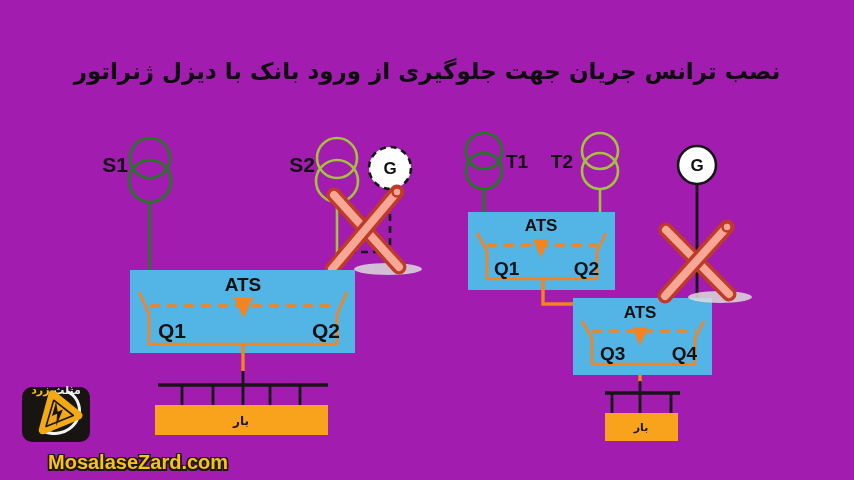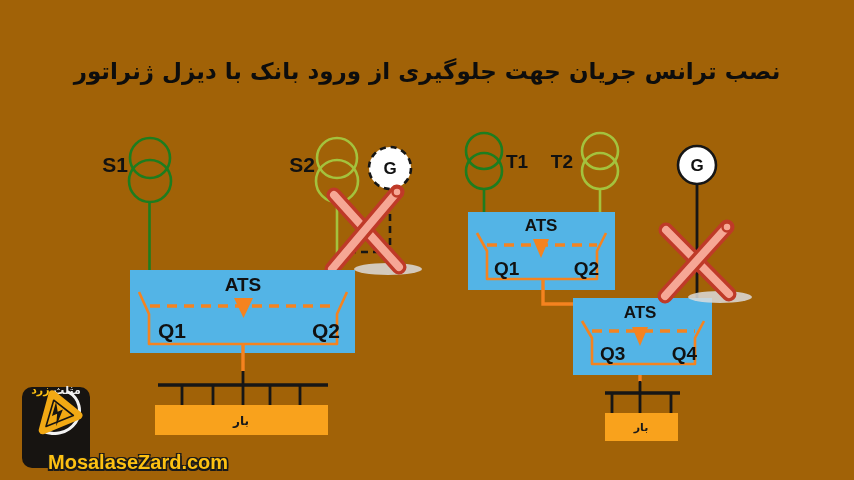--- a/index.html
+++ b/index.html
@@ -3,21 +3,21 @@
 <meta charset="utf-8">
 <style>
   :root{
     --ats-box:#53b4e6; --ats-line:#f5831f; --load-box:#f9a21c;
     --src-green:#1d7d1f; --src-olive:#a4c23d; --wire-black:#161616;
     --cross-outline:#bf3a28; --cross-fill:#f6a795; --logo-bg:#171411;
     --brand-yellow:#fdc112;
   }
   *{margin:0;padding:0;box-sizing:border-box;}
   html,body{width:854px;height:480px;background:#ffffff;overflow:hidden;}
-  .stage{position:relative;width:854px;height:480px;background:#a16207;
+  .stage{position:relative;width:854px;height:480px;background:#a21caf;
          font-family:"Liberation Sans",sans-serif;}
   .title{position:absolute;top:58px;left:70px;right:70px;text-align:center;
          direction:rtl;font-family:"DejaVu Sans",sans-serif;font-weight:bold;
          font-size:23px;color:#0d0d0d;}
   svg{position:absolute;top:0;left:0;}
   
   .tr-green{stroke:var(--src-green);stroke-width:2.6;fill:none;}
   .tr-olive{stroke:var(--src-olive);stroke-width:2.6;fill:none;}
   .wire-g{stroke:var(--src-green);stroke-width:2.6;}
   .wire-o{stroke:var(--src-olive);stroke-width:2.6;}
@@ -43,21 +43,21 @@
   .lbl-q{font-size:21px;}
   .lbl-q-sm{font-size:19px;}
   .lbl-load{font-family:"DejaVu Sans",sans-serif;font-weight:bold;font-size:12px;fill:#1a1a1a;}
   .lbl-load-sm{font-size:11px;}
   
   .xshadow{fill:#dcdcdc;opacity:.85;}
   .xo{stroke:var(--cross-outline);stroke-width:15;stroke-linecap:round;fill:none;}
   .xi{stroke:var(--cross-fill);stroke-width:8;stroke-linecap:round;fill:none;}
   .xdot{fill:var(--cross-fill);stroke:var(--cross-outline);stroke-width:2.5;}
   
-  .logo-badge{position:absolute;left:22px;top:387px;width:68px;height:81px;
+  .logo-badge{position:absolute;left:22px;top:387px;width:68px;height:55px;
               background:var(--logo-bg);border-radius:10px;display:flex;
               flex-direction:column;align-items:center;justify-content:flex-start;}
   .logo-fa{direction:rtl;font-family:"DejaVu Sans",sans-serif;font-weight:bold;
            font-size:11px;line-height:12px;margin-top:-2px;color:#ececec;}
   .logo-fa .z{color:var(--brand-yellow);}
   .site-url{position:absolute;left:16px;top:451px;font-family:"Liberation Sans",sans-serif;
             font-weight:bold;font-size:20px;color:var(--brand-yellow);letter-spacing:0;
             text-shadow:-1.5px -1.5px 0 #1a1a1a,1.5px -1.5px 0 #1a1a1a,
                         -1.5px 1.5px 0 #1a1a1a,1.5px 1.5px 0 #1a1a1a,0 2.2px 0 #1a1a1a;margin-left:32px;}
 </style>

